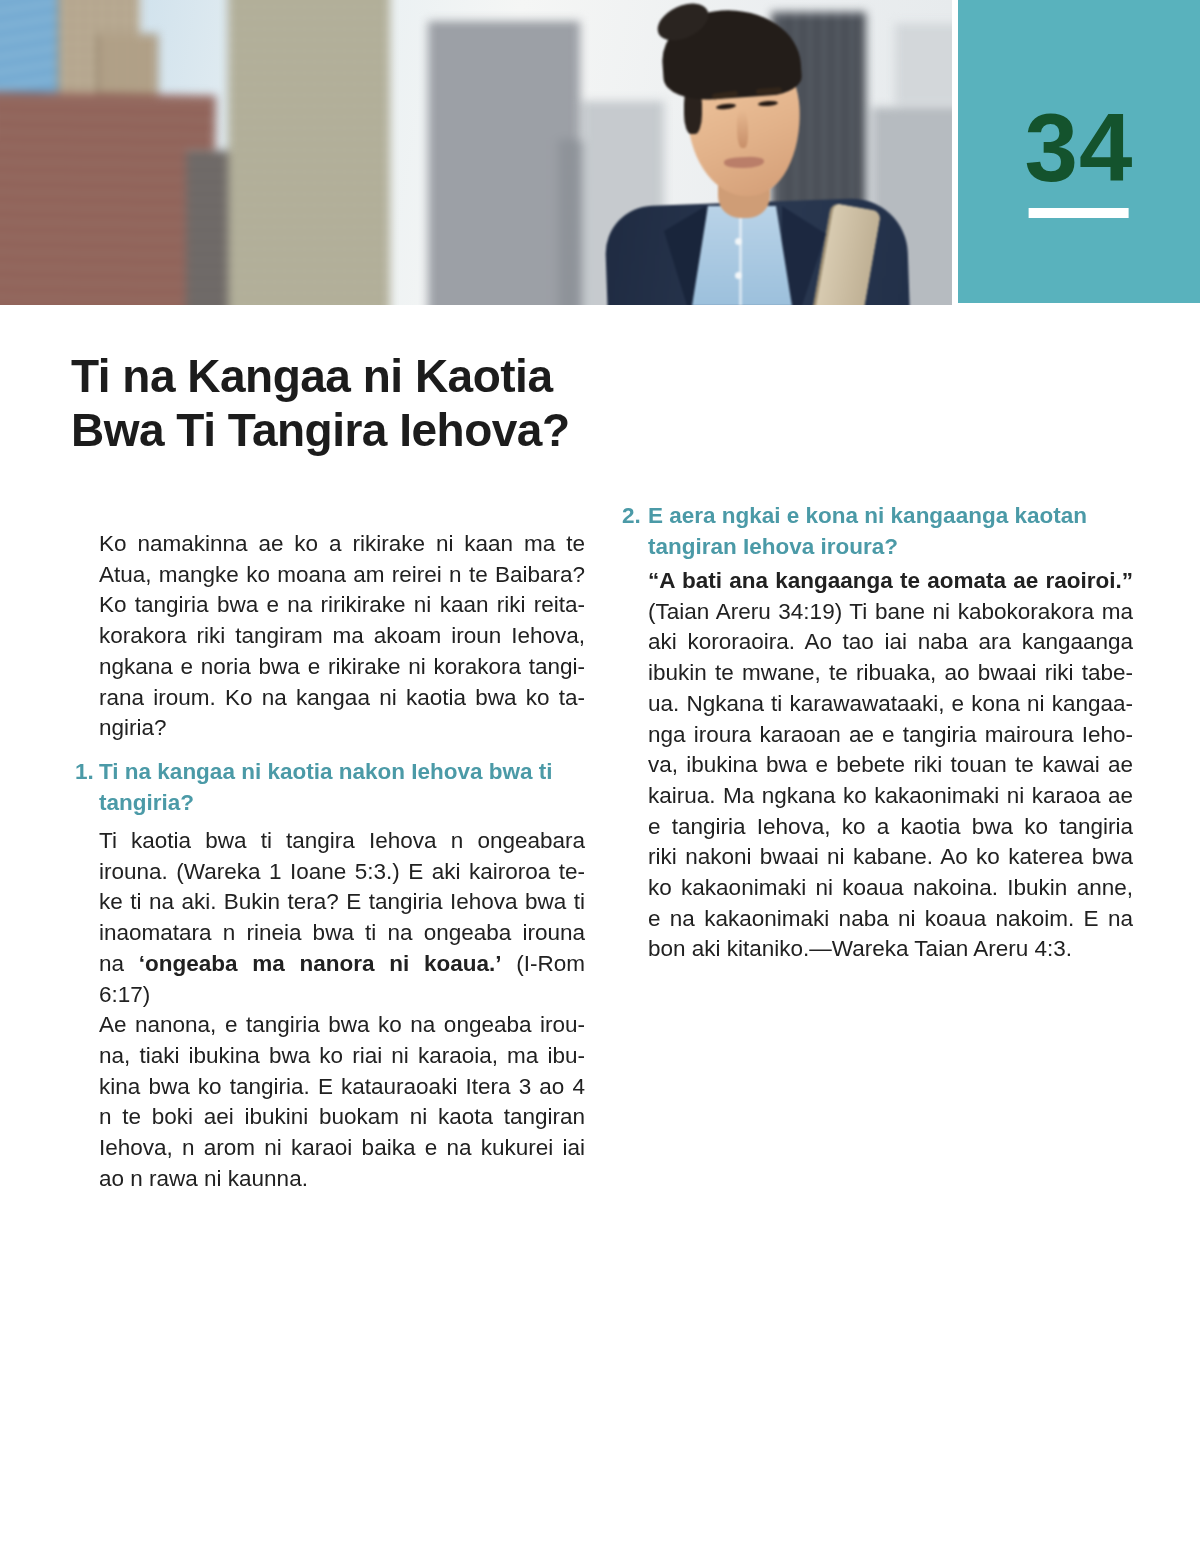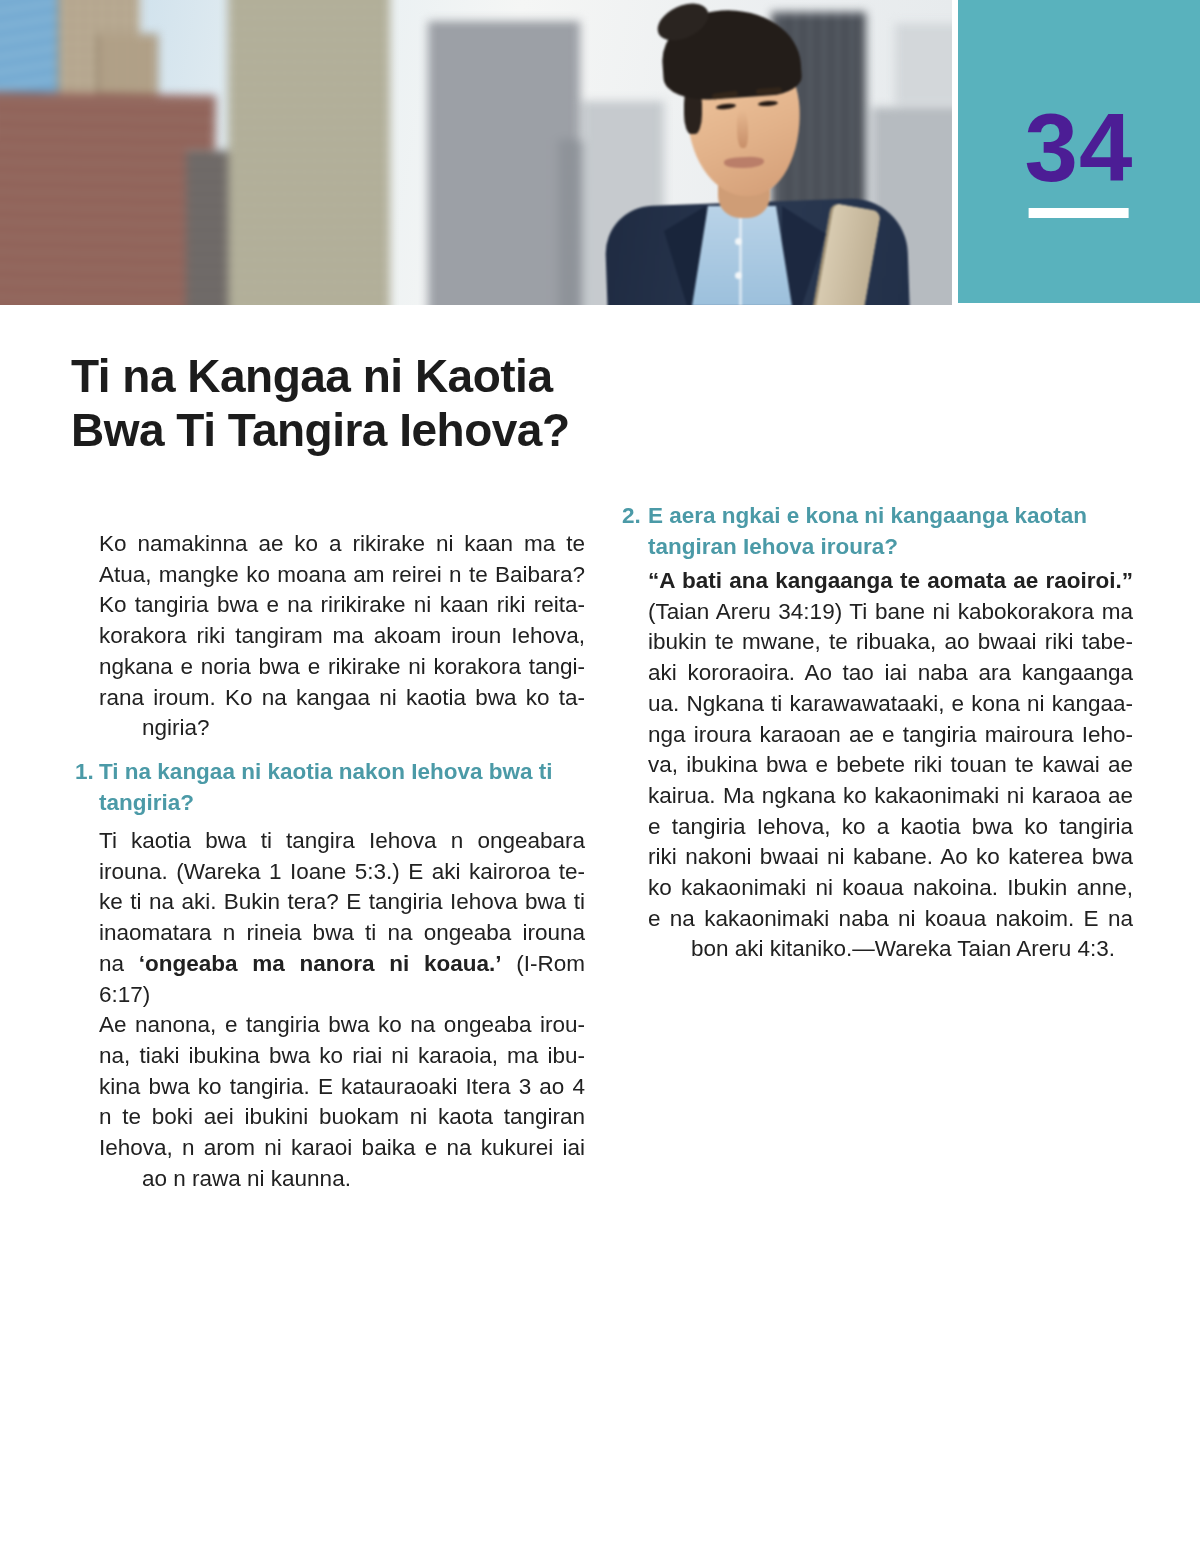--- a/index.html
+++ b/index.html
@@ -67,31 +67,31 @@
   .man-eye-l{left:716px;top:104px;width:20px;height:5px;background:#241a14;border-radius:50%;transform:rotate(-6deg);}
   .man-eye-r{left:758px;top:101px;width:20px;height:5px;background:#241a14;border-radius:50%;transform:rotate(-4deg);}
   .man-nose{left:737px;top:110px;width:11px;height:38px;border-radius:40%;transform:rotate(-2deg);
             background:linear-gradient(rgba(190,130,90,0),rgba(180,118,82,.55));}
   .man-lips{left:724px;top:157px;width:40px;height:11px;background:#ba7e69;border-radius:45% 45% 55% 55%;transform:rotate(-2deg);}
   .man-strap{left:820px;top:206px;width:48px;height:124px;transform:rotate(10deg);border-radius:9px;
              background:linear-gradient(90deg,#d8cbb1,#bfb094);border-left:3px solid rgba(118,103,78,.5);}
 
   .chapter-block{position:absolute;left:958px;top:0;width:242px;height:303px;background:var(--teal-block,#59b2bd);}
   .chapter-inner{position:absolute;top:100px;left:50%;transform:translateX(-50%);text-align:center;}
-  .chapter-num{color:#4c1d95;font-size:96px;line-height:96px;font-weight:bold;letter-spacing:1px;}
+  .chapter-num{color:#14532d;font-size:96px;line-height:96px;font-weight:bold;letter-spacing:1px;}
   .chapter-rule{width:100px;height:10px;background:#ffffff;margin:12px auto 0;}
 
   
   .title{position:absolute;left:71px;top:349px;margin:0;font-size:46px;line-height:54px;font-weight:bold;
          letter-spacing:-0.5px;color:var(--title-color,#1c1c1c);}
   .title .tline{white-space:nowrap;}
 
   .para{position:absolute;width:486px;font-size:22.5px;line-height:30.7px;color:var(--body-color,#212121);}
   .justify-lines .tline{text-align:justify;text-align-last:justify;}
-  .justify-lines .tline.last{text-align-last:left;margin-left:43px;}
+  .justify-lines .tline.last{text-align-last:left;}
   .intro{left:99px;top:529px;}
   .p1{left:99px;top:826px;}
   .p2{left:648px;top:566px;width:485px;}
 
   .sec-heading{position:absolute;display:flex;font-size:22.5px;line-height:31px;font-weight:bold;
                color:var(--heading-teal,#4b9aa7);}
   .sec-num{width:24px;flex:none;}
   .sec-htext .tline{white-space:nowrap;}
   .h1{left:75px;top:756px;width:520px;}
   .h2{left:622px;top:500px;width:520px;}
@@ -188,22 +188,22 @@
     <div class="sec-heading h2">
       <span class="sec-num">2.</span>
       <div class="sec-htext">
           <div class="tline">E aera ngkai e kona ni kangaanga kaotan</div>
           <div class="tline last">tangiran Iehova iroura?</div>
         </div>
     </div>
     <div class="para p2 justify-lines">
         <div class="tline"><b>“A bati ana kangaanga te aomata ae raoiroi.”</b></div>
         <div class="tline">(Taian Areru 34:19) Ti bane ni kabokorakora ma</div>
+        <div class="tline">aki kororaoira. Ao tao iai naba ara kangaanga</div>
         <div class="tline">ibukin te mwane, te ribuaka, ao bwaai riki tabe-</div>
-        <div class="tline">aki kororaoira. Ao tao iai naba ara kangaanga</div>
         <div class="tline">ua. Ngkana ti karawawataaki, e kona ni kangaa-</div>
         <div class="tline">nga iroura karaoan ae e tangiria mairoura Ieho-</div>
         <div class="tline">va, ibukina bwa e bebete riki touan te kawai ae</div>
         <div class="tline">kairua. Ma ngkana ko kakaonimaki ni karaoa ae</div>
         <div class="tline">e tangiria Iehova, ko a kaotia bwa ko tangiria</div>
         <div class="tline">riki nakoni bwaai ni kabane. Ao ko katerea bwa</div>
         <div class="tline">ko kakaonimaki ni koaua nakoina. Ibukin anne,</div>
         <div class="tline">e na kakaonimaki naba ni koaua nakoim. E na</div>
         <div class="tline last">bon aki kitaniko.—Wareka Taian Areru 4:3.</div>
       </div>

